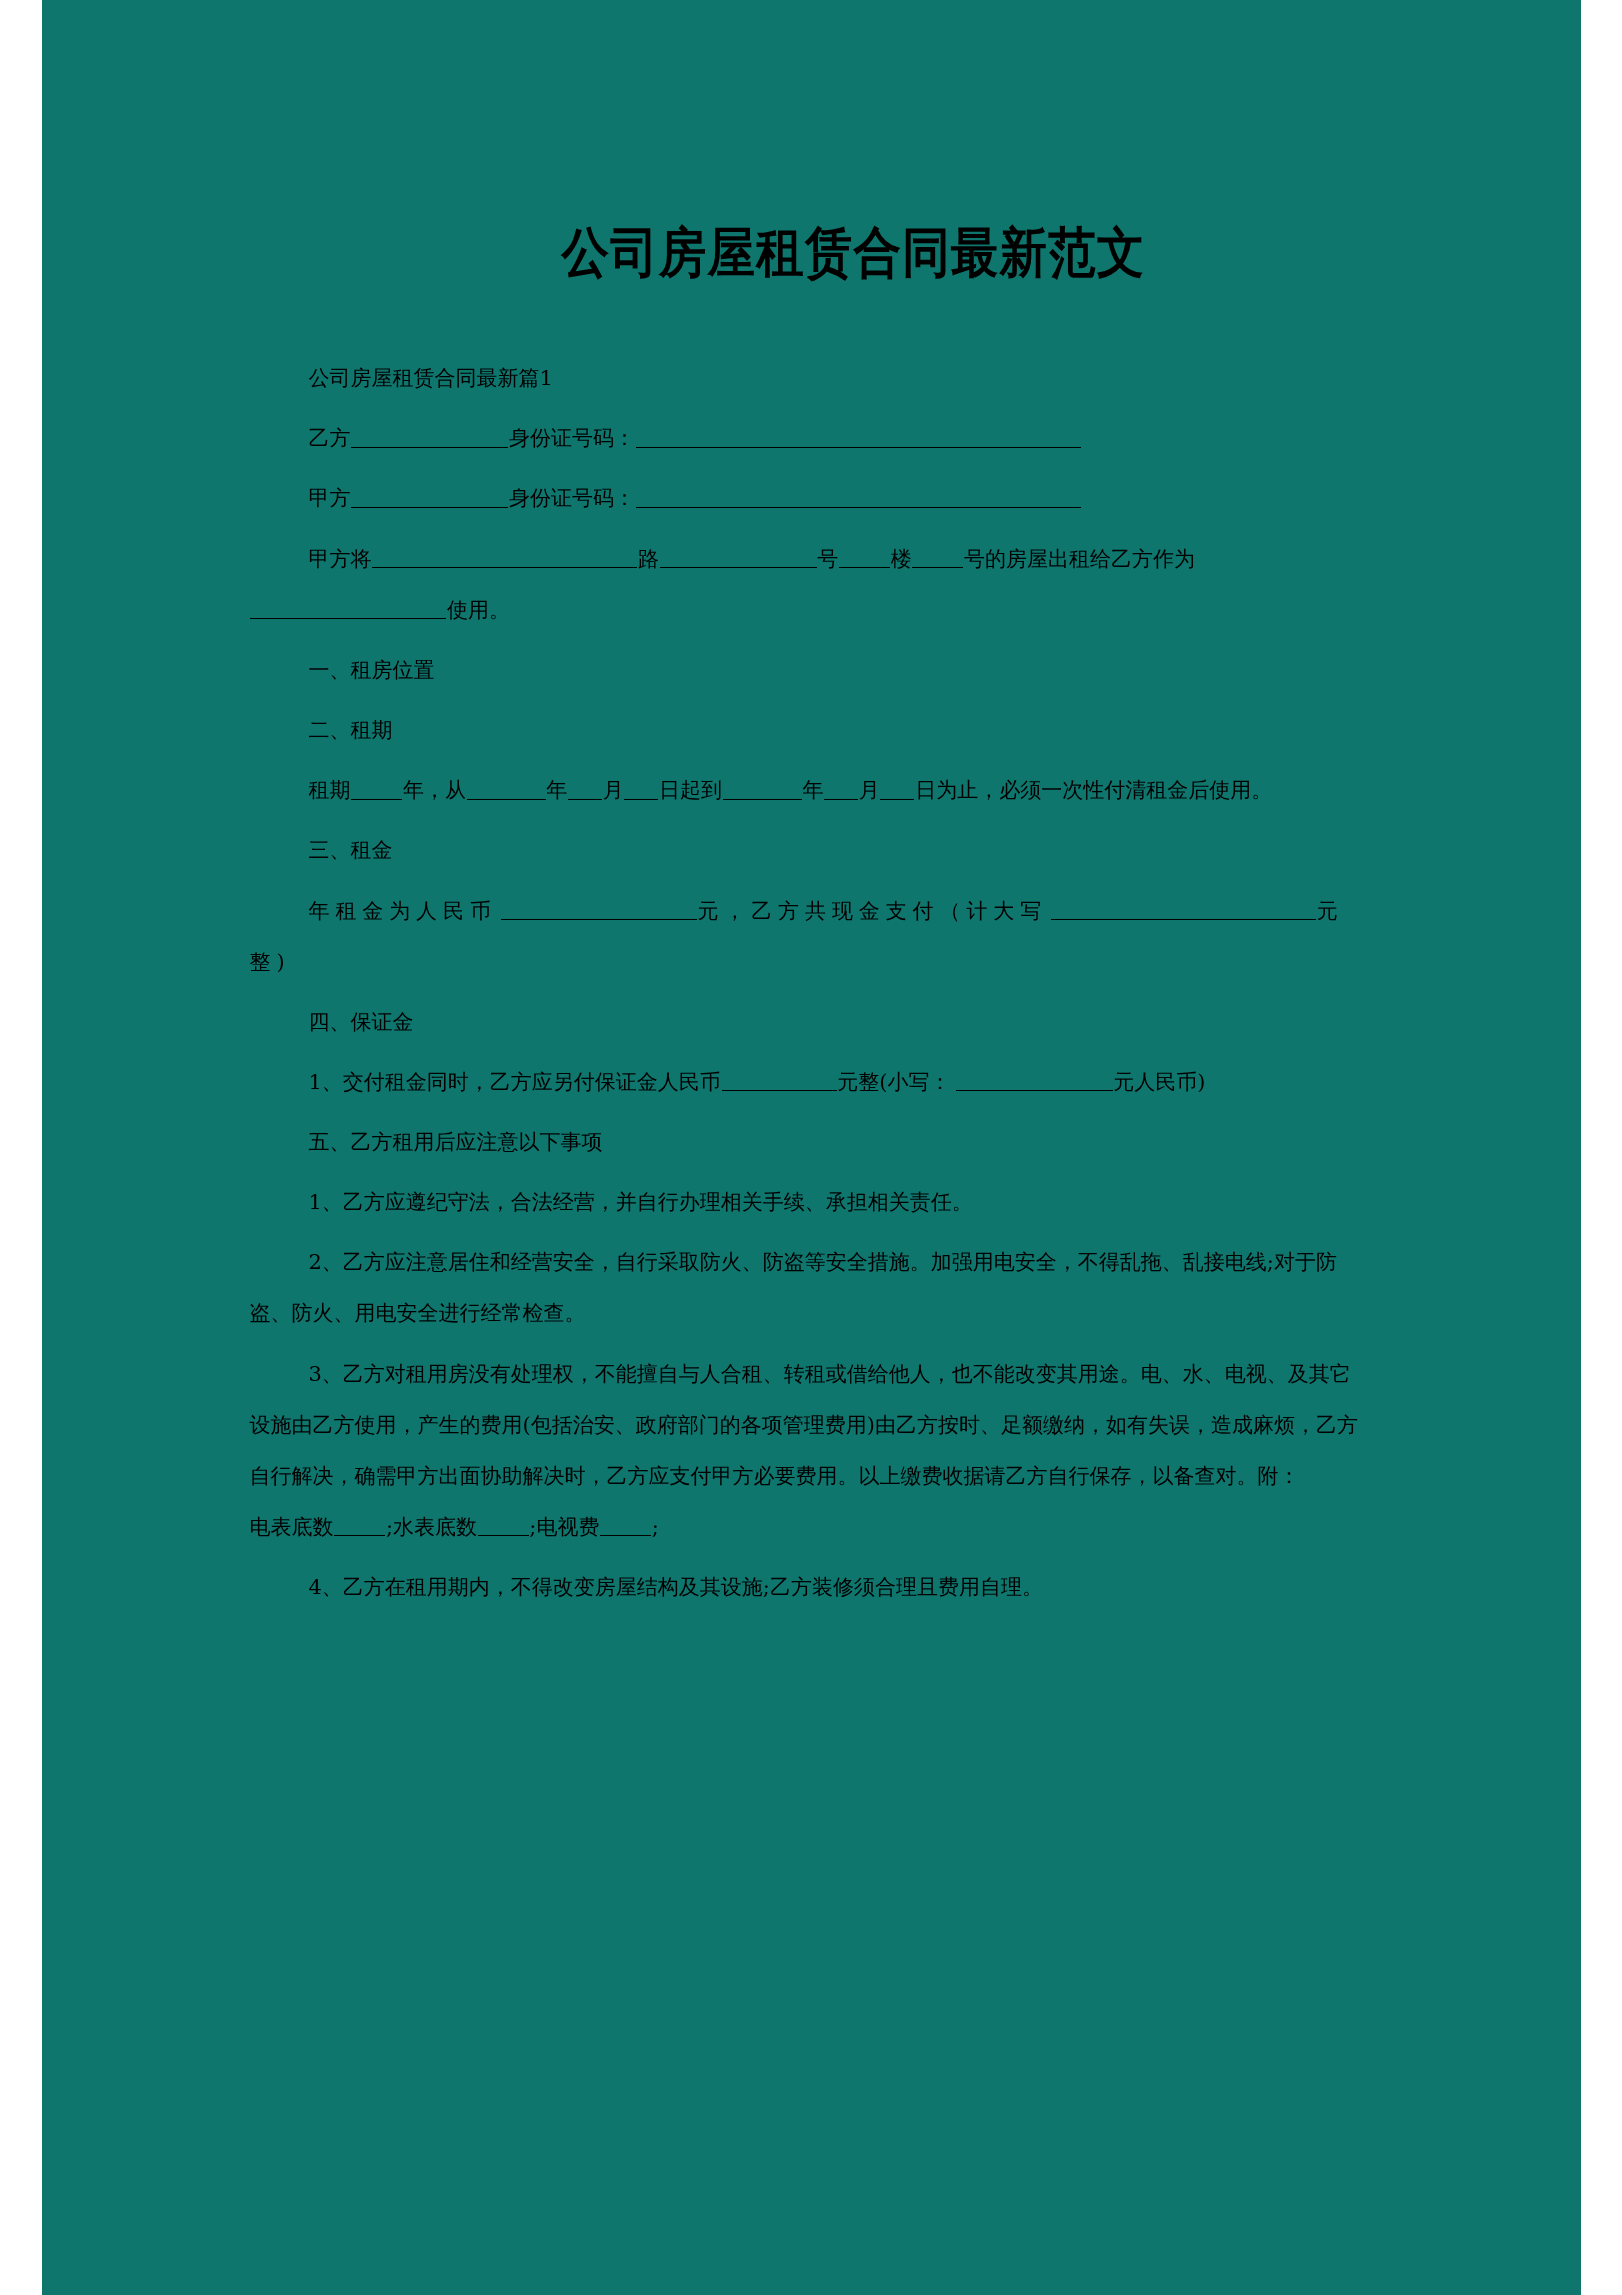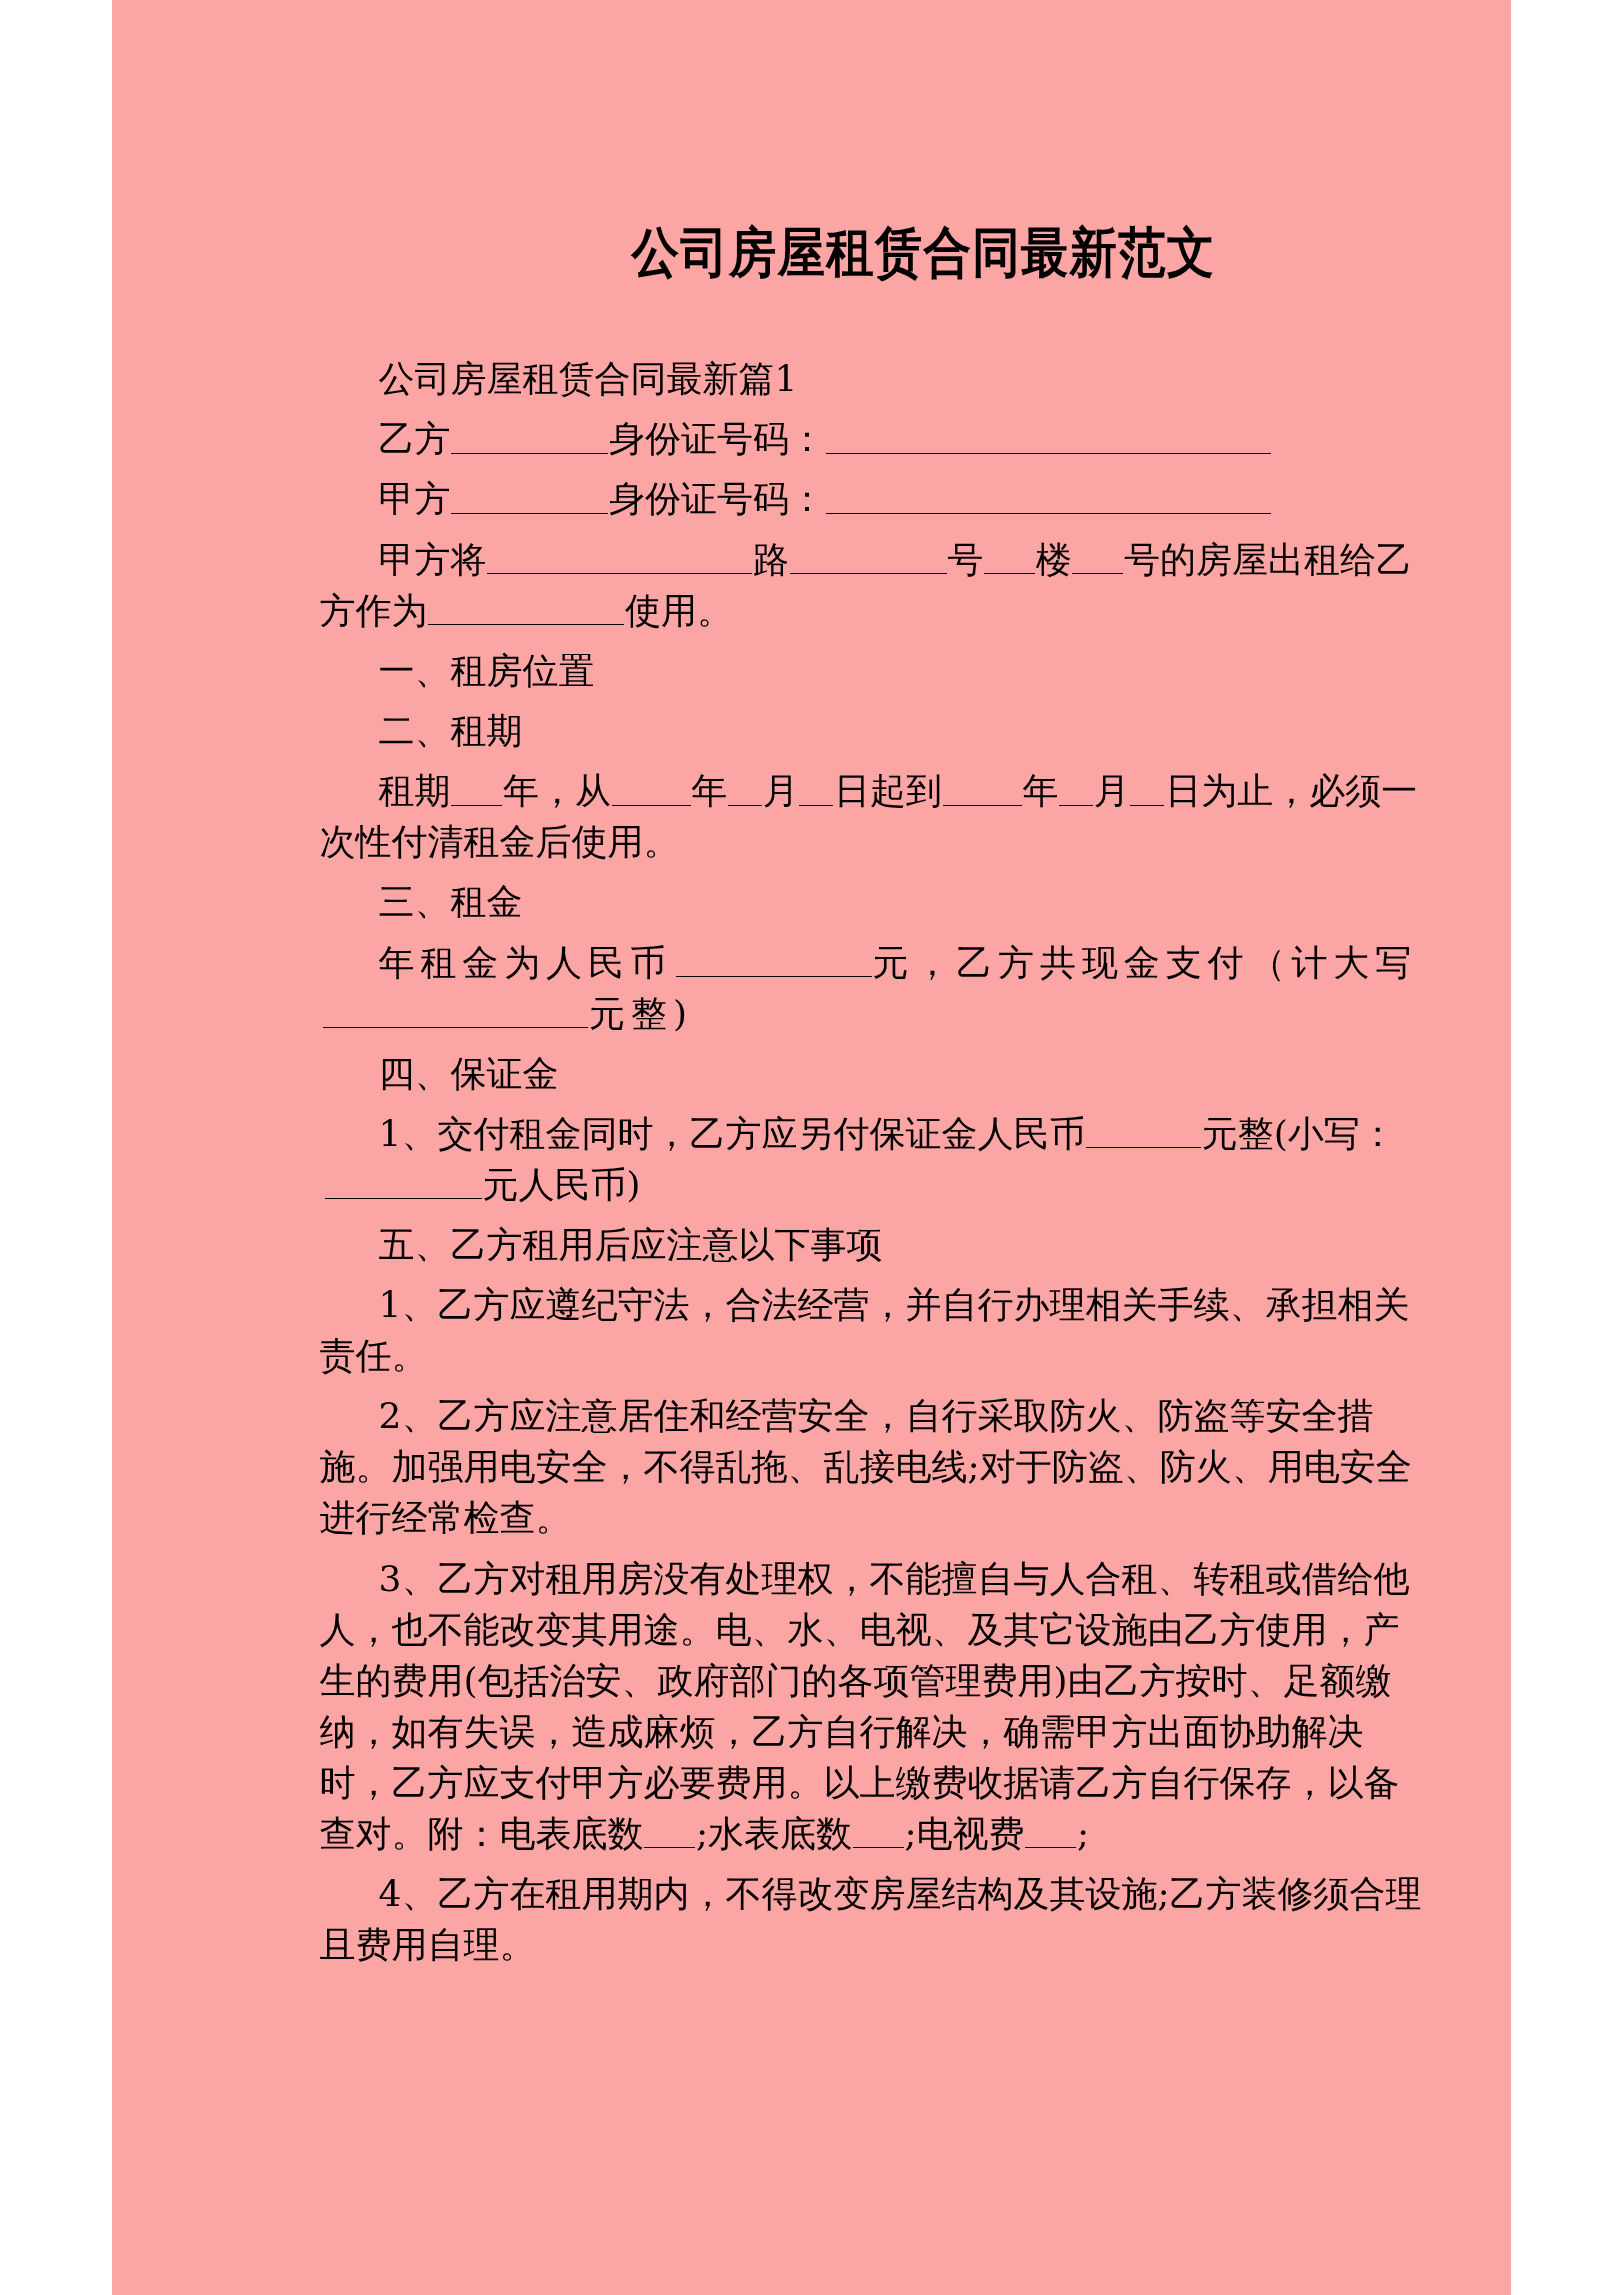--- a/index.html
+++ b/index.html
@@ -3,23 +3,23 @@
 <meta charset="utf-8">
 <title>公司房屋租赁合同最新范文</title>
 <style>
   html, body {
     margin: 0;
     padding: 0;
     background: #ffffff;
   }
   .page {
     position: relative;
-    width: 1399px;
+    width: 1539px;
     height: 2295px;
-    background: #fca5a5;
+    background: #0f766e;
     margin: 0 auto;
     overflow: hidden;
     font-family: "DejaVu Serif", "Liberation Serif", serif;
     color: #000000;
   }
 
   
   .doc-title {
     position: absolute;
     top: 187px;
@@ -35,21 +35,21 @@
     transform-origin: center top;
     white-space: nowrap;
   }
 
   
   .body-block {
     position: absolute;
     left: 208px;
     top: 353px;
     width: 1112px;
-    font-size: 36px;
+    font-size: 21px;
     line-height: 51px;
   }
 
   .para {
     margin: 0 0 9.2px 0;
     text-align: left;
     text-indent: 0;
     word-break: break-all;
     line-height: 51px;
   }

